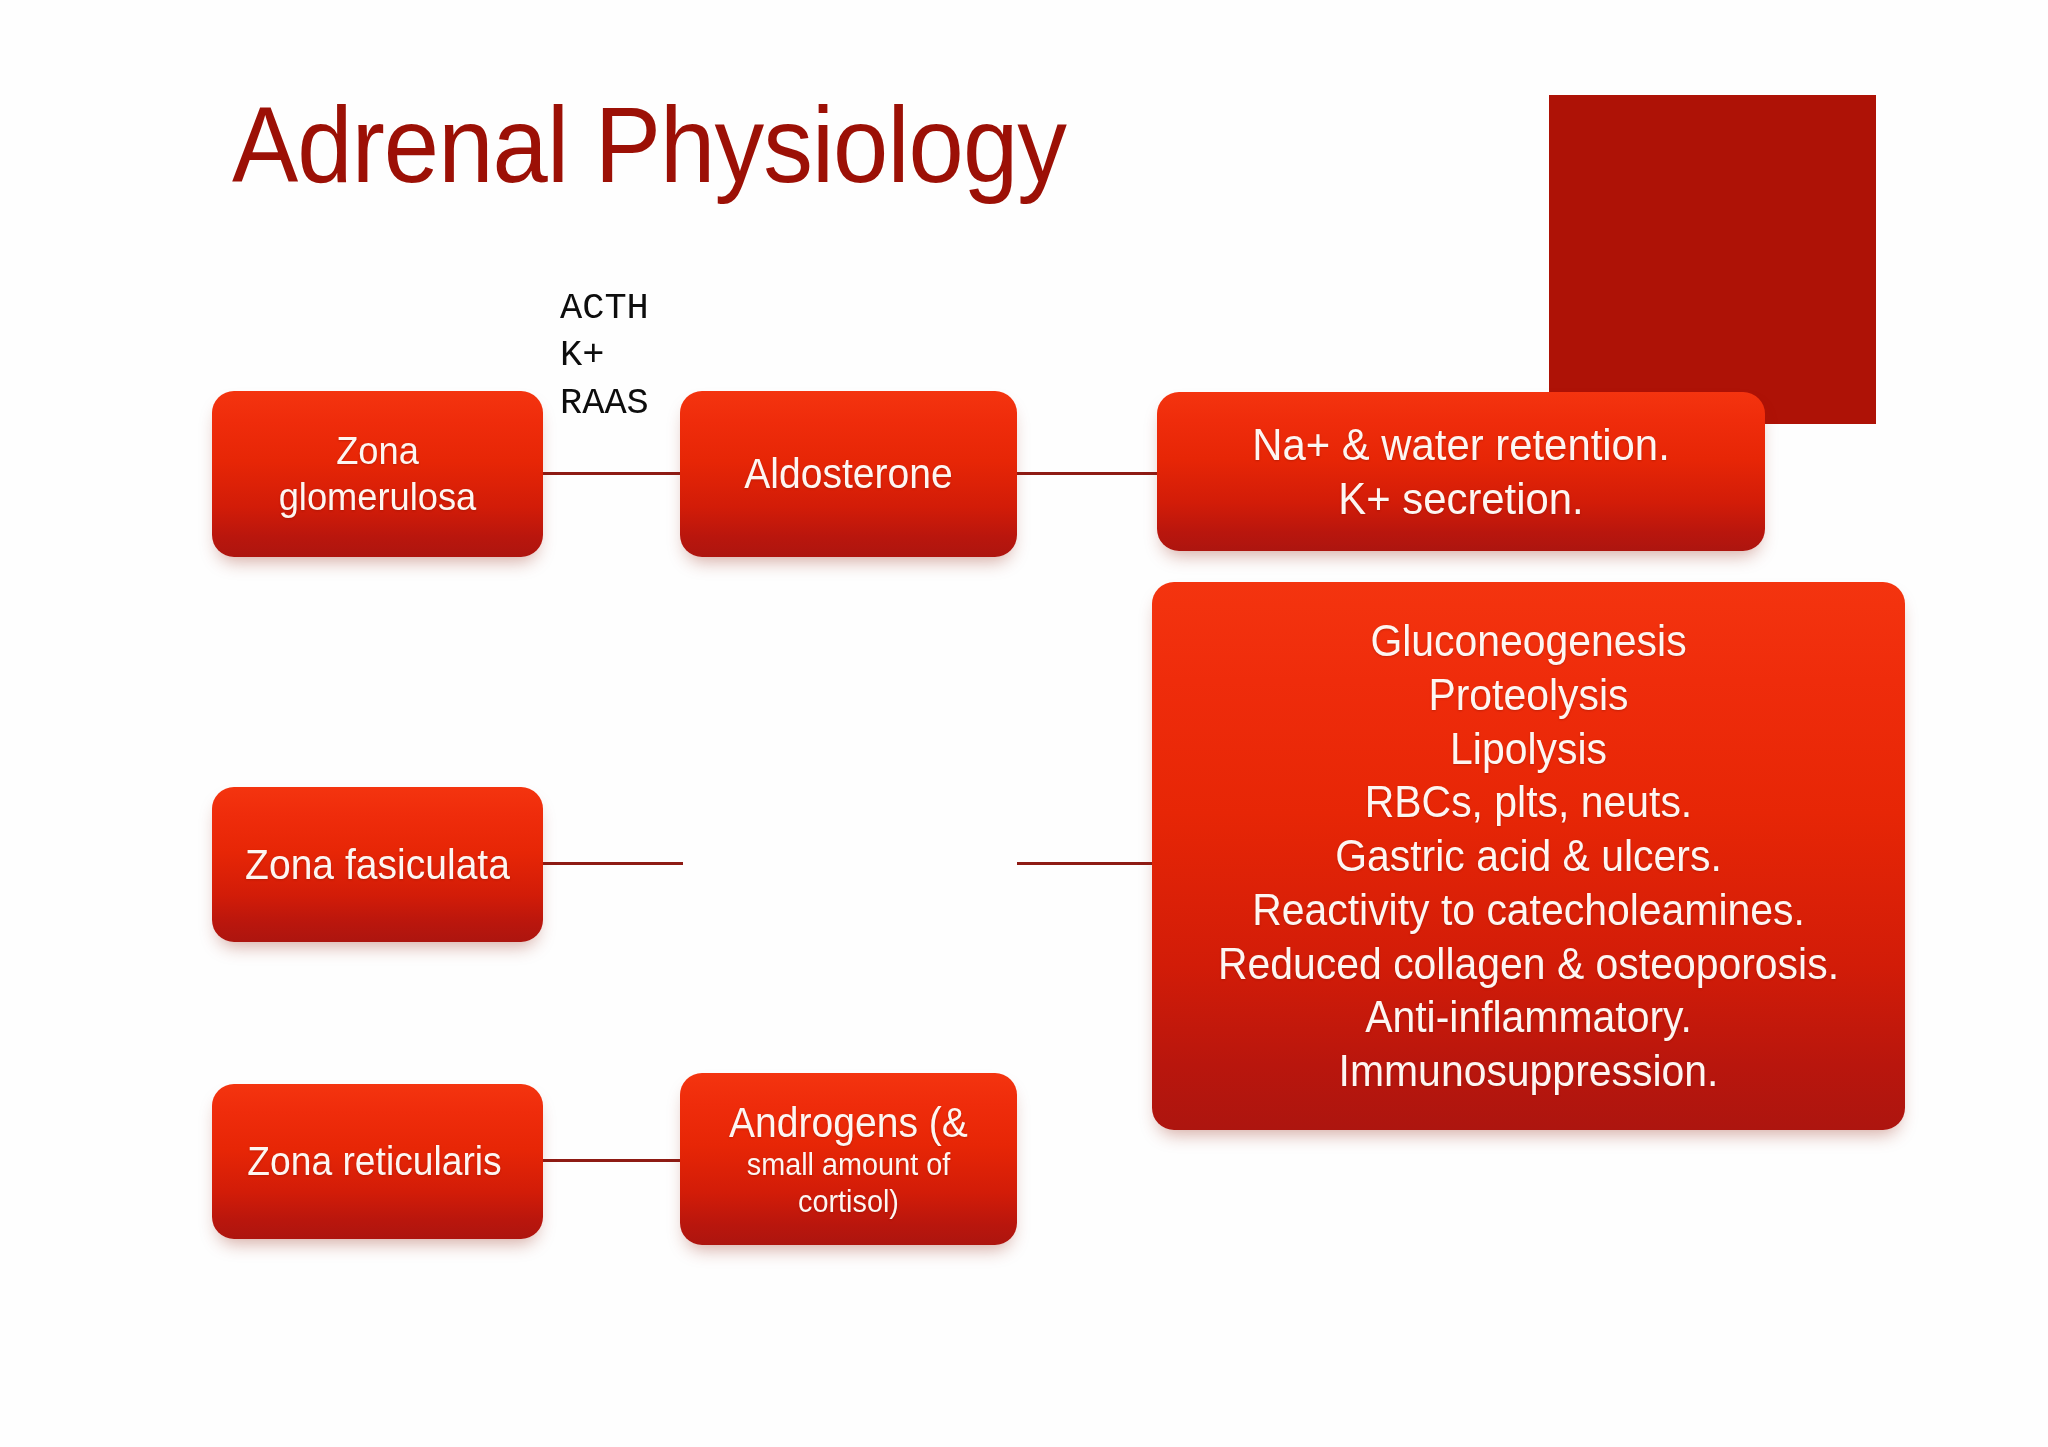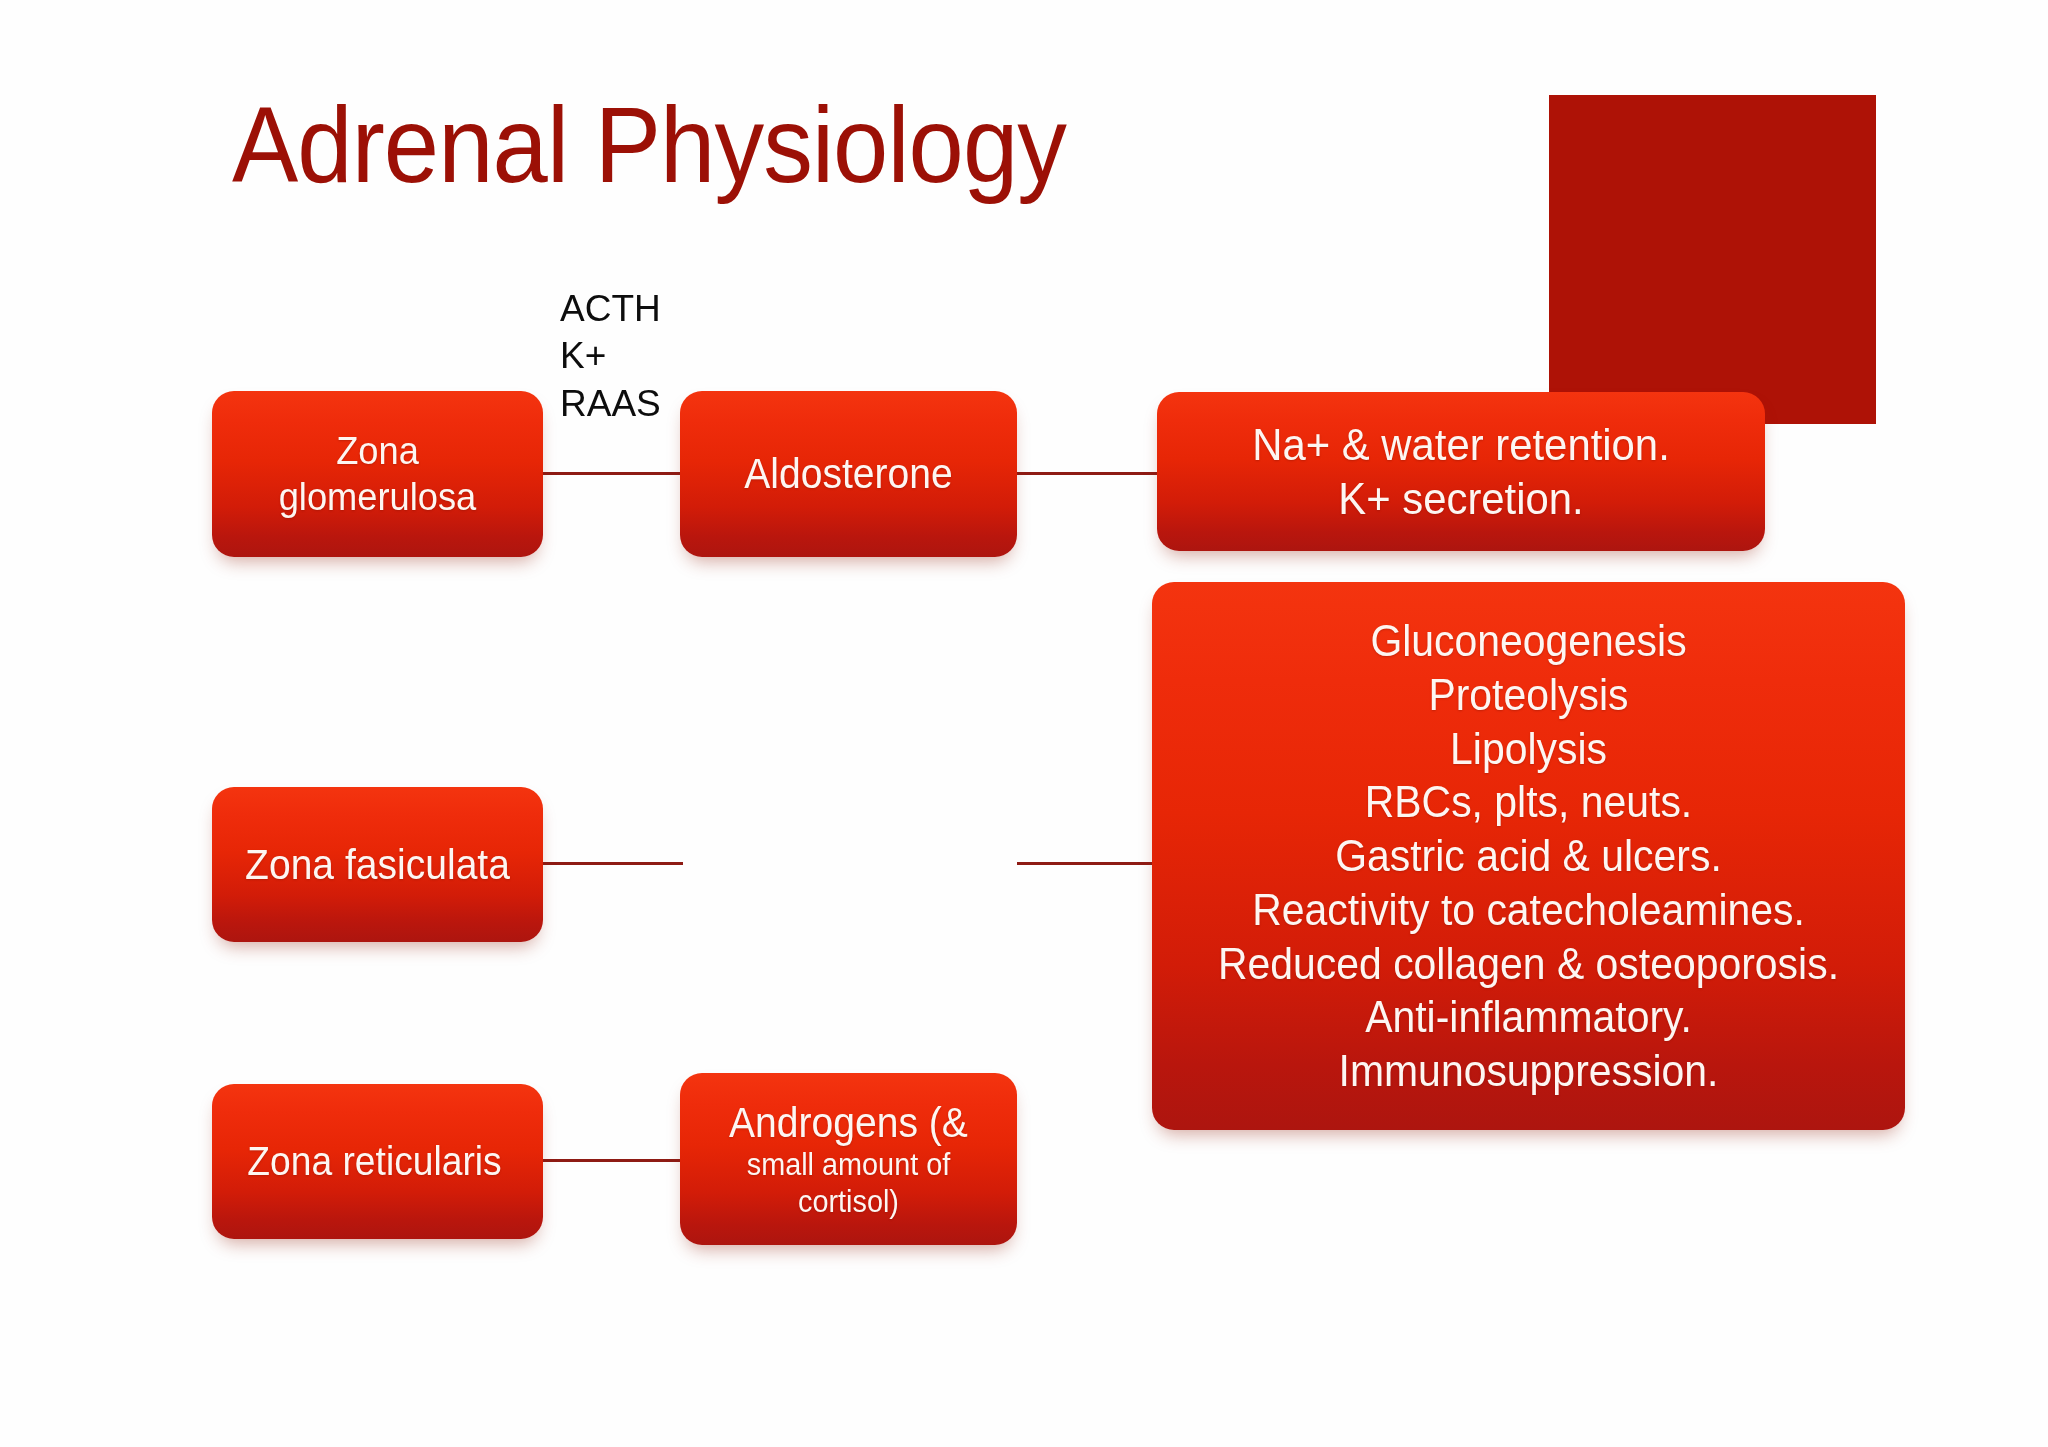--- a/index.html
+++ b/index.html
@@ -45,21 +45,21 @@
     transform-origin: left top;
     white-space: nowrap;
     z-index: 3;
   }
 
   
   #acth-label {
     position: absolute;
     left: 560px;
     top: 285px;
-    font-family: Liberation Sans, sans-serif;
+    font-family: Liberation Mono, monospace;
     font-size: 37px;
     line-height: 1.28;
     color: #0d0d0d;
     z-index: 4;
     white-space: pre-line;
   }
 
   
   .connector {
     position: absolute;

